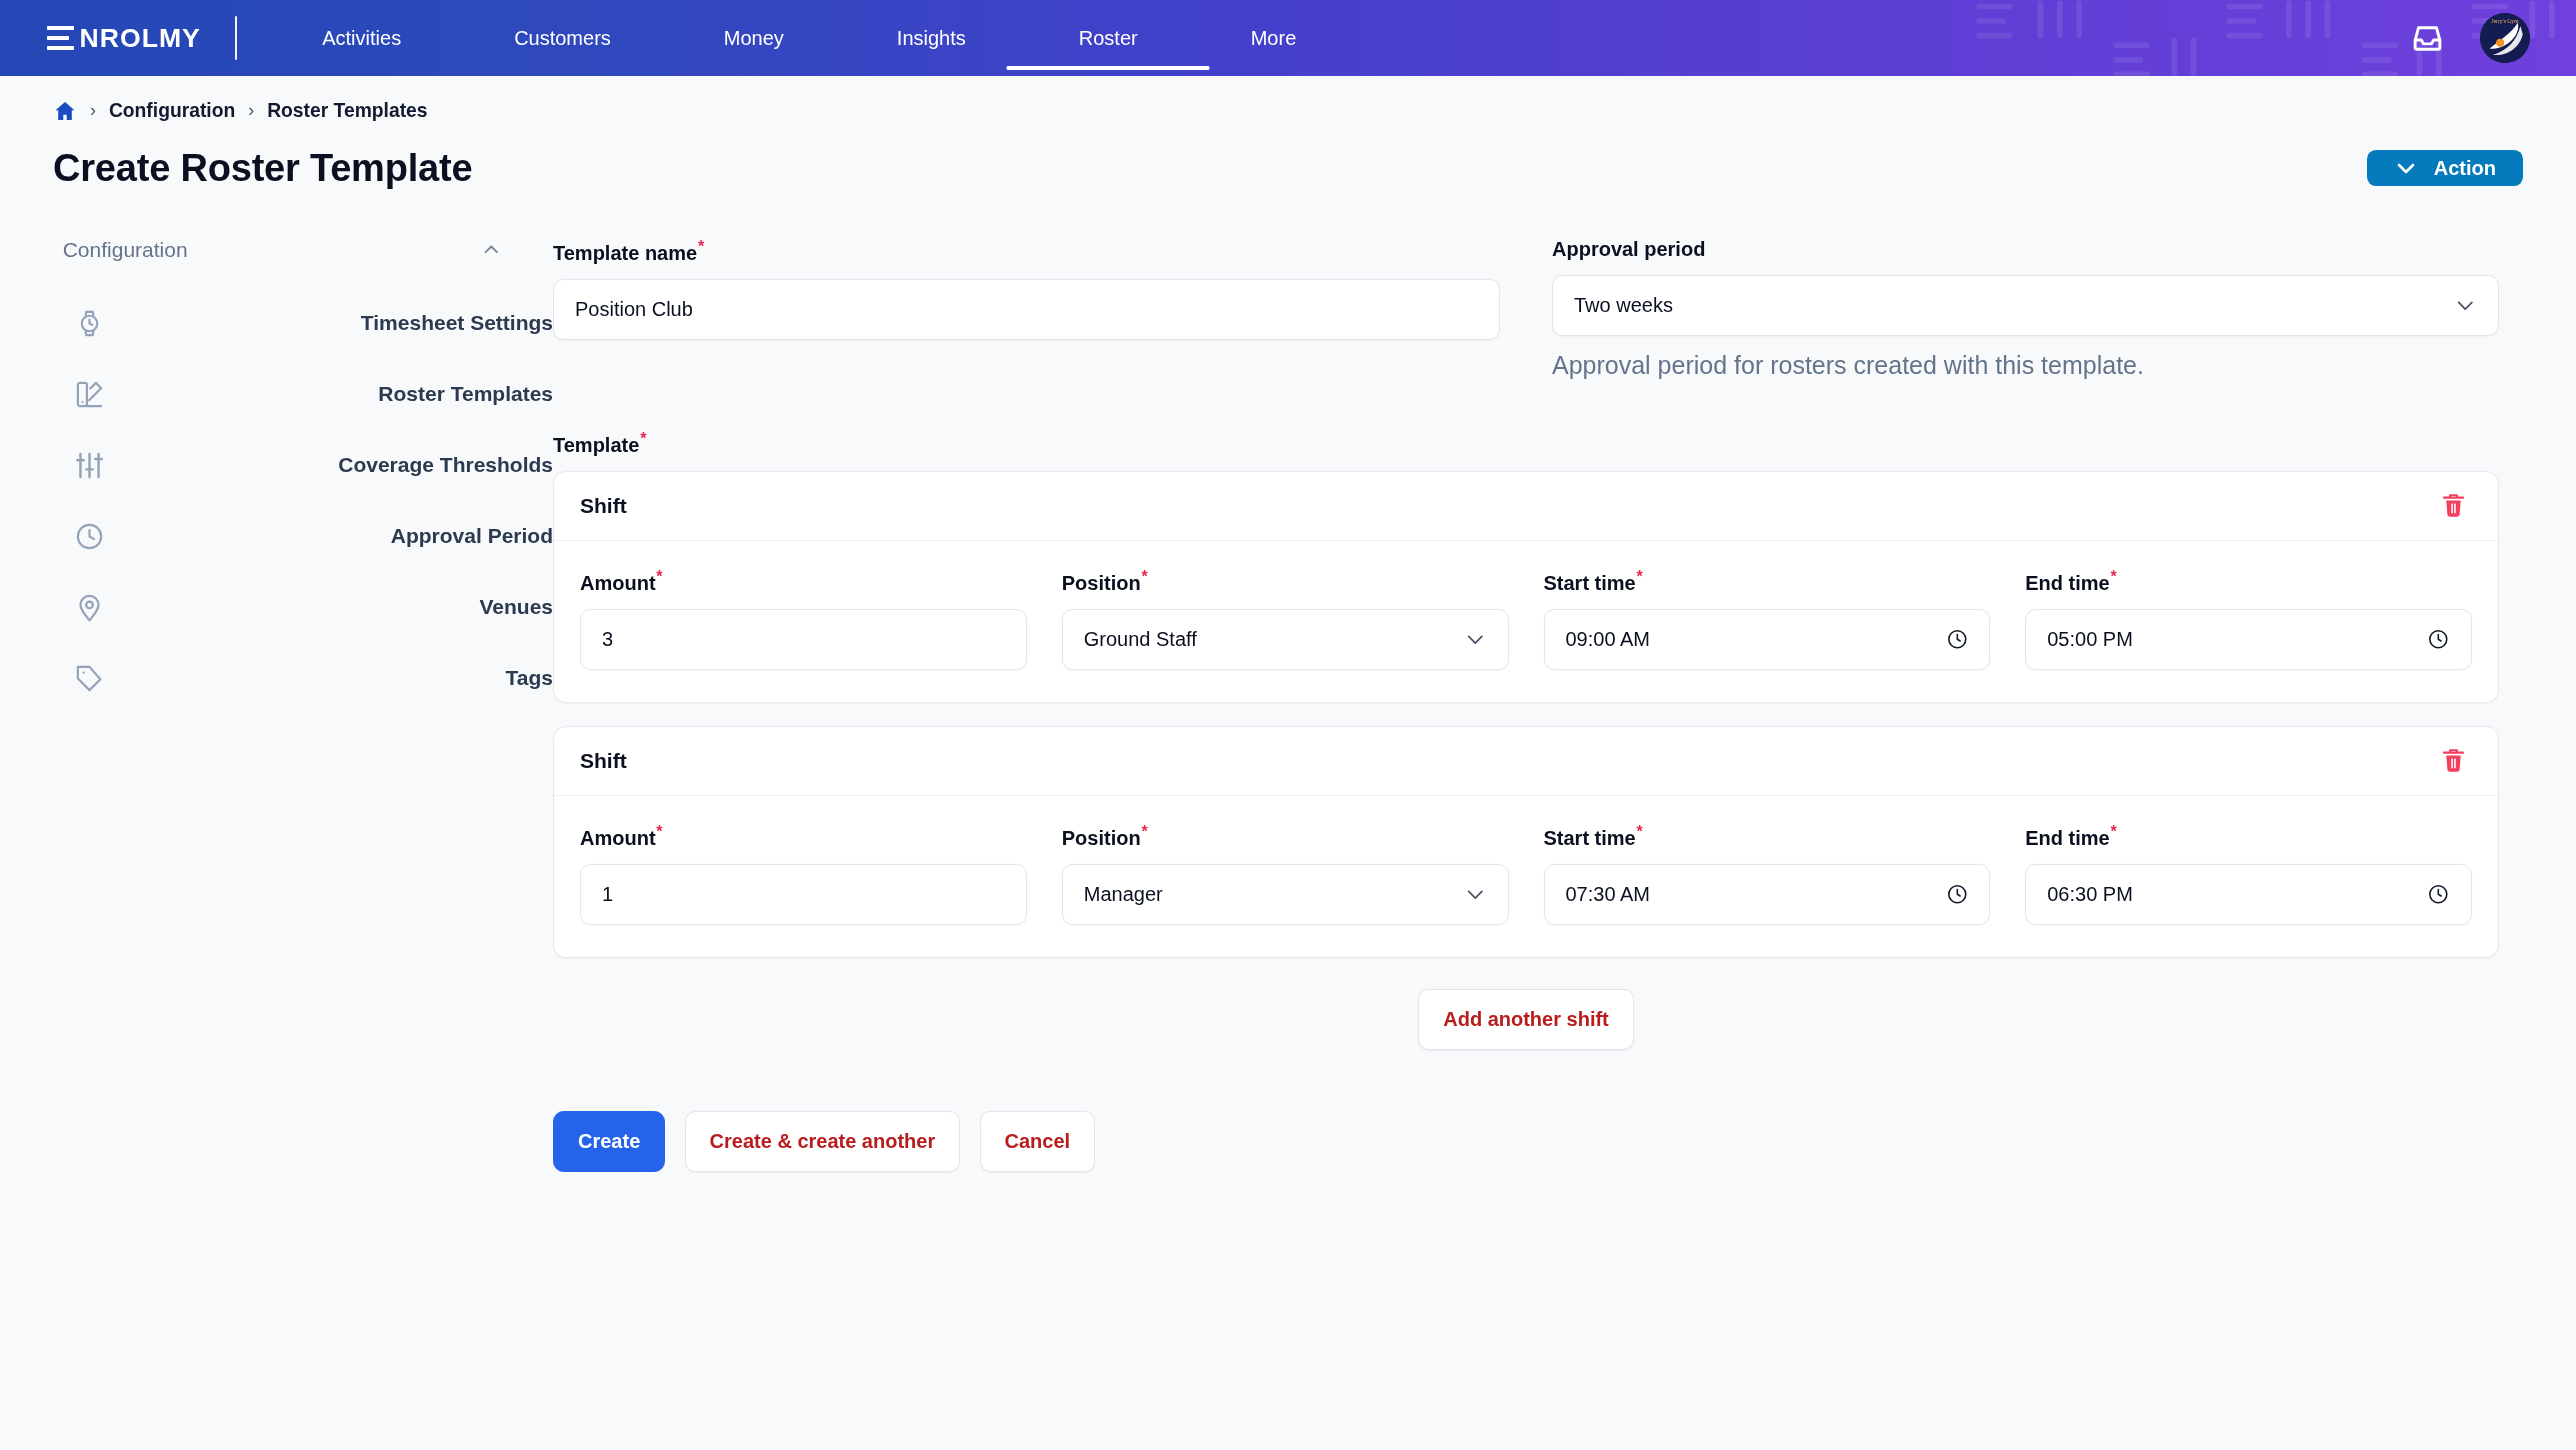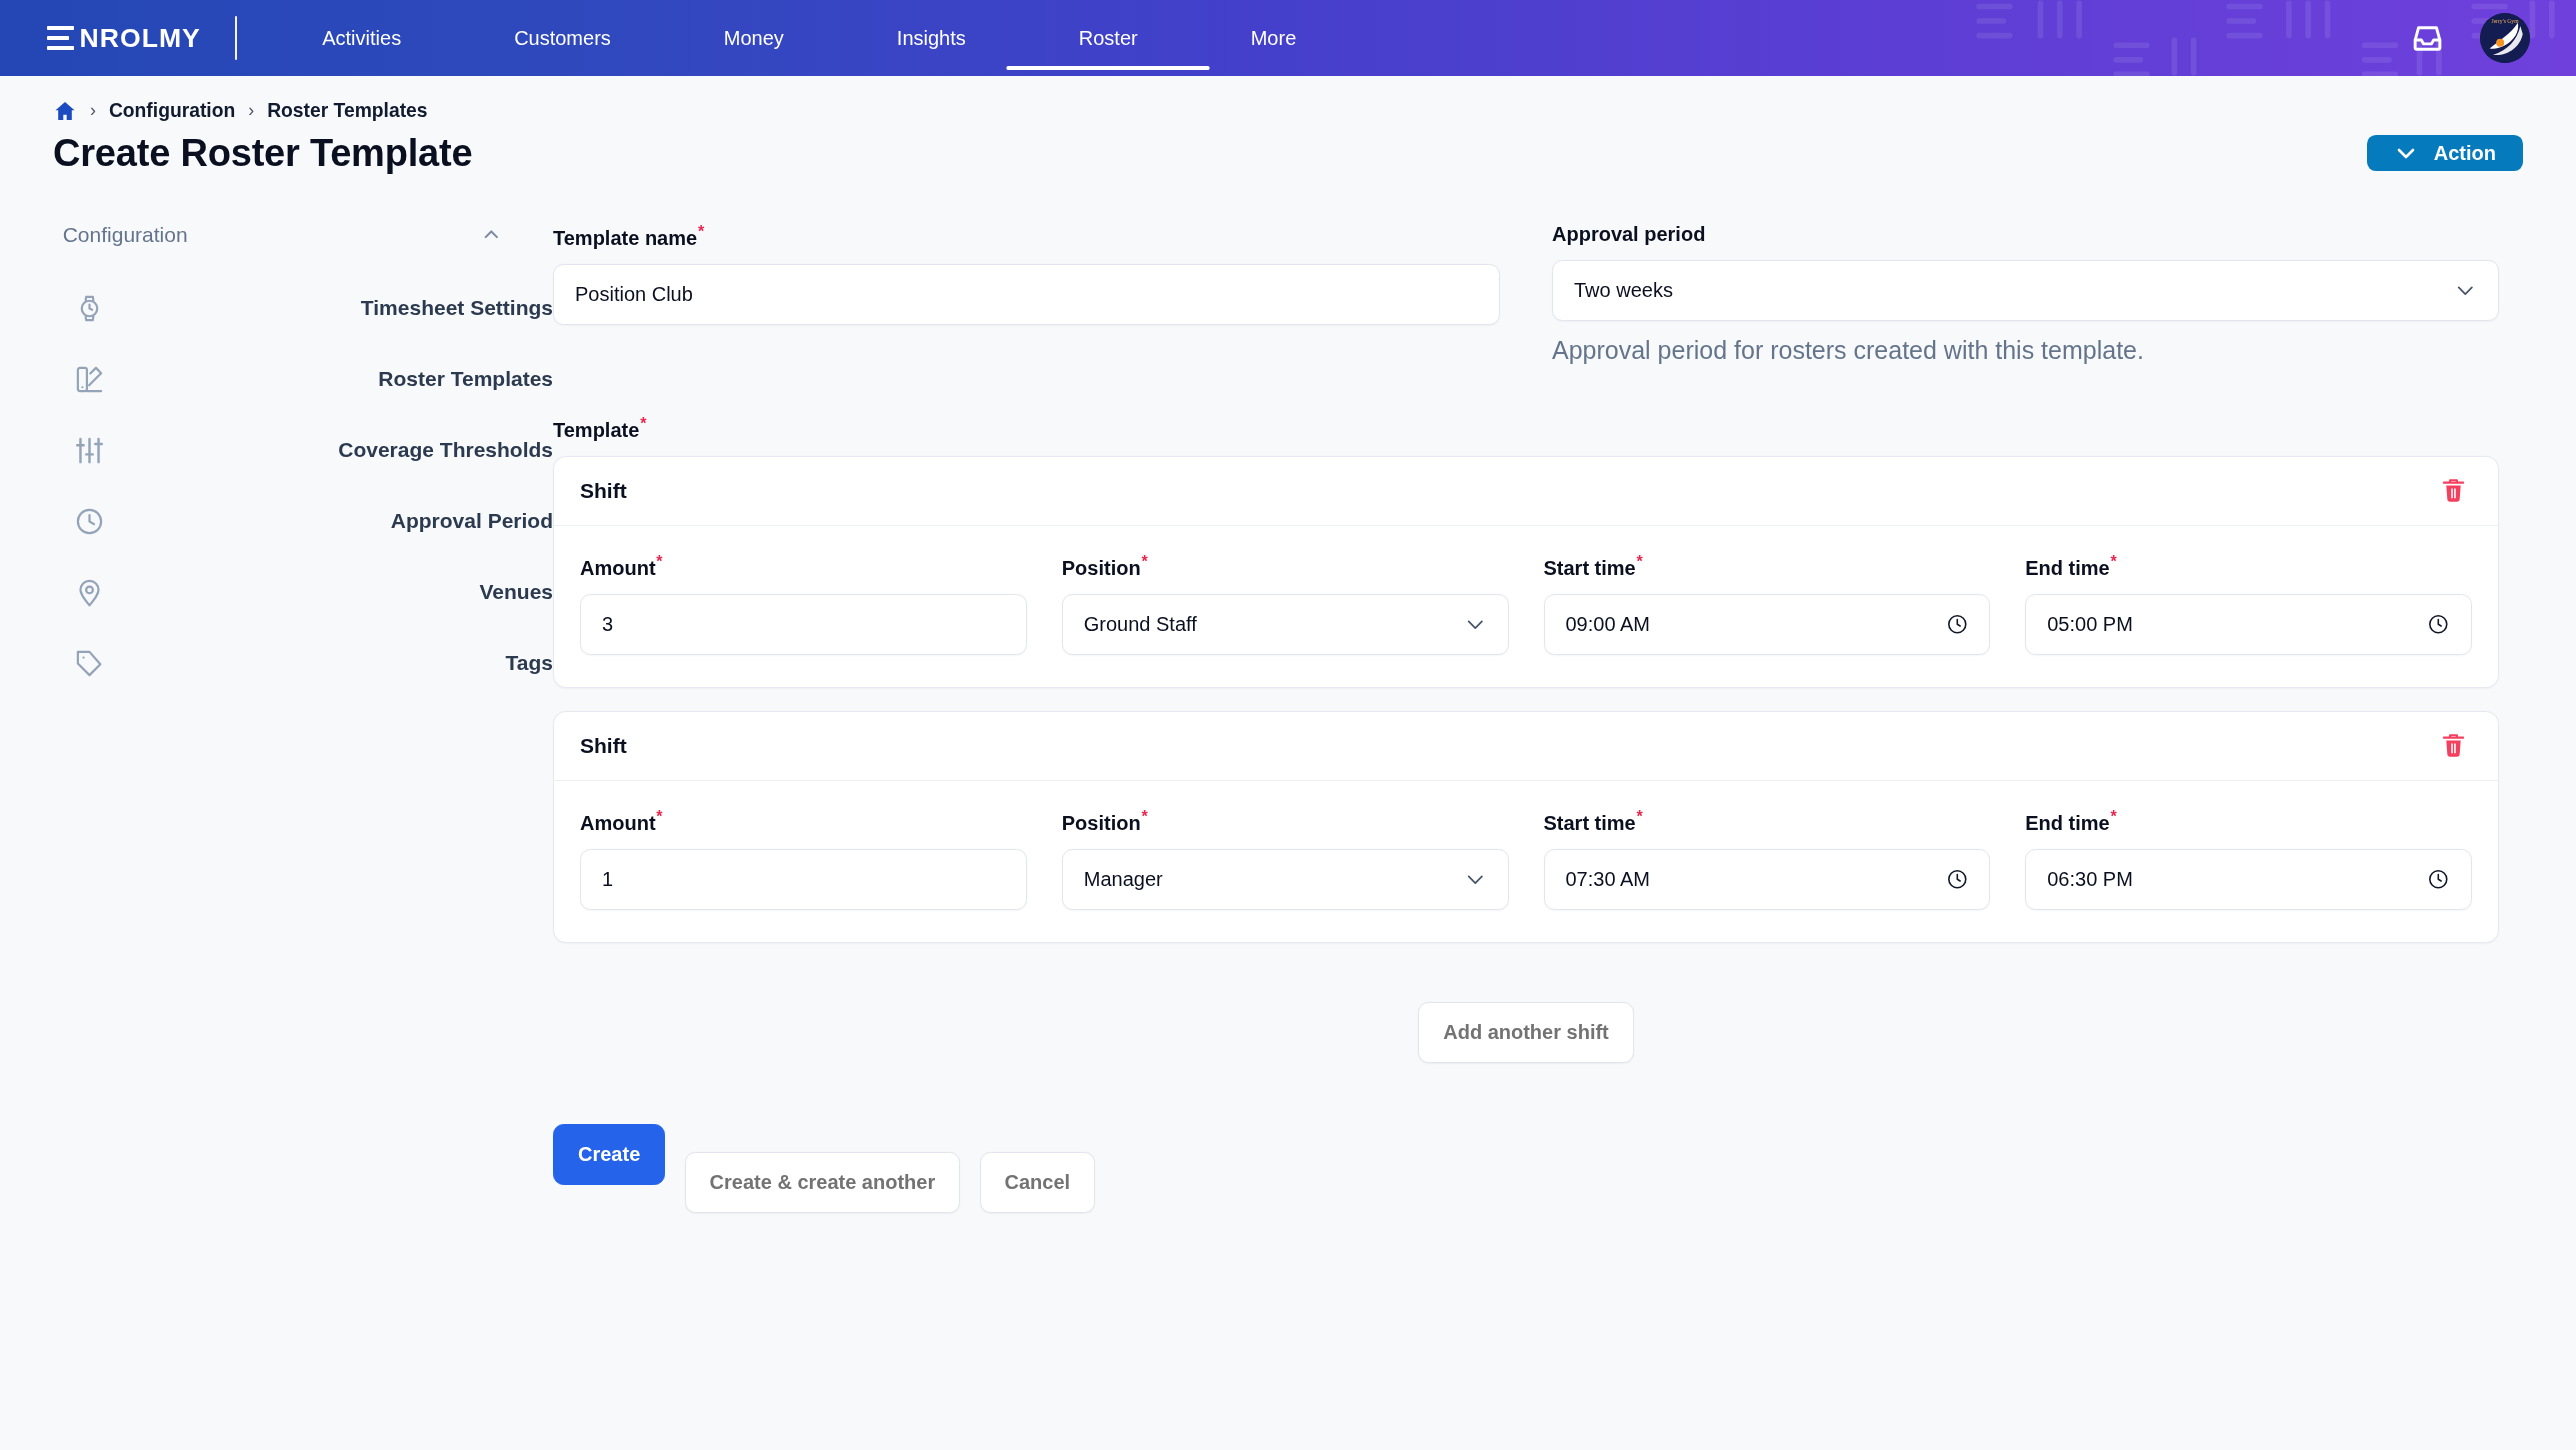--- a/index.html
+++ b/index.html
@@ -56,21 +56,21 @@
 
   
   .page { padding: 0 53px; position: relative; }
   .breadcrumb {
     display: flex; align-items: center; gap: 13px;
     padding-top: 22.6px; font-size: 19.3px; font-weight: 700; color: #111a2e;
   }
   .home-icon { width: 24px; height: 24px; color: #1b4bc0; cursor: pointer; display: block; }
   .crumb-sep { color: #4a5568; font-size: 17.7px; font-weight: 400; }
   .crumb-link { cursor: pointer; }
-  .page-title-row { display: flex; align-items: center; justify-content: space-between; margin-top: 9px; }
+  .page-title-row { display: flex; align-items: center; justify-content: space-between; margin-top: 24px; }
   .page-title { font-size: 38px; font-weight: 700; color: #0b1020; letter-spacing: -0.2px; }
   .action-btn {
     display: inline-flex; align-items: center; gap: 16px;
     background: #057bbd; color: #fff; border: none;
     border-radius: 8.9px; height: 36px; padding: 0 27px;
     font-size: 20px; font-weight: 700; cursor: pointer;
     font-family: "Liberation Sans", sans-serif;
   }
   .action-btn svg { width: 24px; height: 24px; }
 
@@ -125,23 +125,22 @@
   .shift-col { flex: 1; min-width: 0; }
 
   .add-row { display: flex; justify-content: center; margin-top: 31px; }
   .btn {
     height: 61px; border-radius: 10.5px; padding: 0 24px;
     font-size: 20px; font-weight: 700; cursor: pointer;
     font-family: "Liberation Sans", sans-serif;
     display: inline-flex; align-items: center; justify-content: center;
   }
   .btn-white {
-    background: #fff; color: #737373; border: 1.3px solid #e2e6ec;
+    background: #fff; color: #b91c1c; border: 1.3px solid #e2e6ec;
     box-shadow: 0 0.8px 1.6px rgba(16,24,40,.05);
-    margin-top: 28px;
   }
   .btn-primary { background: #2563eb; color: #fff; border: 1.3px solid #2563eb; }
   .actions-row { display: flex; gap: 19.3px; margin-top: 61px; }
 </style>
 </head>
 <body>
 
 <div class="topnav">
   <svg class="nav-watermark" viewBox="0 0 760 94" preserveAspectRatio="none">
     <g fill="none" stroke="#ffffff" stroke-width="7" stroke-linecap="round">

